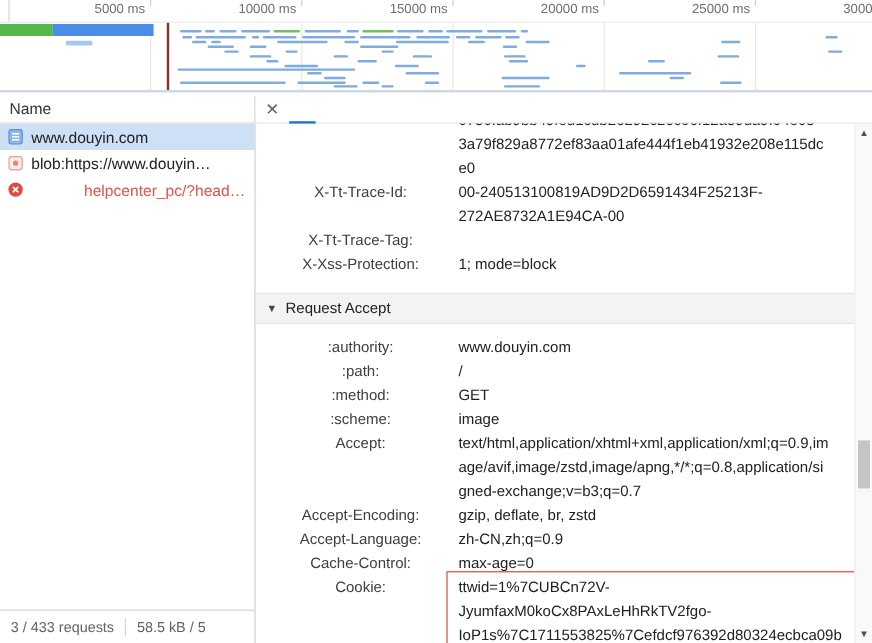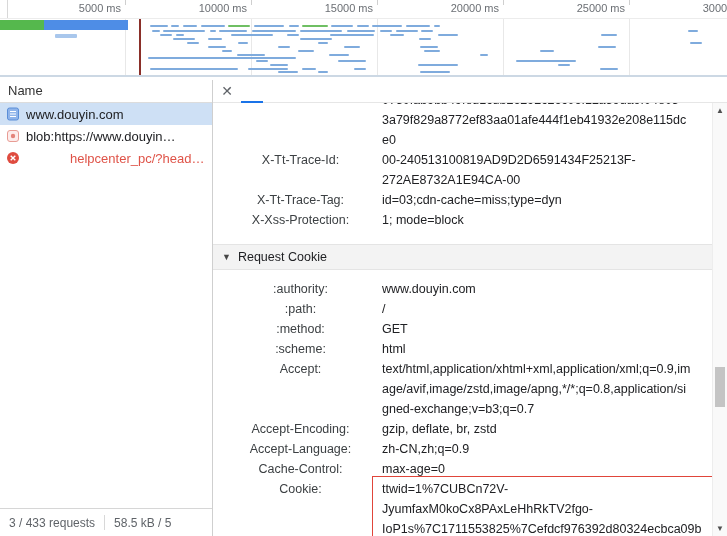--- a/index.html
+++ b/index.html
@@ -261,35 +261,32 @@
               </div>
               <div class="hrow">
                 <div class="hkey">X-Tt-Trace-Id:</div>
                 <div class="hval">
                   <div class="vline">00-240513100819AD9D2D6591434F25213F-</div>
                   <div class="vline">272AE8732A1E94CA-00</div>
                 </div>
               </div>
               <div class="hrow">
                 <div class="hkey">X-Tt-Trace-Tag:</div>
-                <div class="hval">
-                  <div class="vline">id=03;cdn-cache=miss;type=dyn</div>
-                </div>
               </div>
               <div class="hrow">
                 <div class="hkey">X-Xss-Protection:</div>
                 <div class="hval">
                   <div class="vline">1; mode=block</div>
                 </div>
               </div>
             </div>
 
           <div class="section-band">
             <span class="tri">▼</span>
-            <span>Request Cookie</span>
+            <span>Request Accept</span>
           </div>
 
           <div>
 
           <div class="hrow">
                 <div class="hkey">:authority:</div>
                 <div class="hval">
                   <div class="vline">www.douyin.com</div>
                 </div>
               </div>
@@ -301,21 +298,21 @@
               </div>
               <div class="hrow">
                 <div class="hkey">:method:</div>
                 <div class="hval">
                   <div class="vline">GET</div>
                 </div>
               </div>
               <div class="hrow">
                 <div class="hkey">:scheme:</div>
                 <div class="hval">
-                  <div class="vline">html</div>
+                  <div class="vline">image</div>
                 </div>
               </div>
               <div class="hrow">
                 <div class="hkey">Accept:</div>
                 <div class="hval">
                   <div class="vline">text/html,application/xhtml+xml,application/xml;q=0.9,im</div>
                   <div class="vline">age/avif,image/zstd,image/apng,*/*;q=0.8,application/si</div>
                   <div class="vline">gned-exchange;v=b3;q=0.7</div>
                 </div>
               </div>

